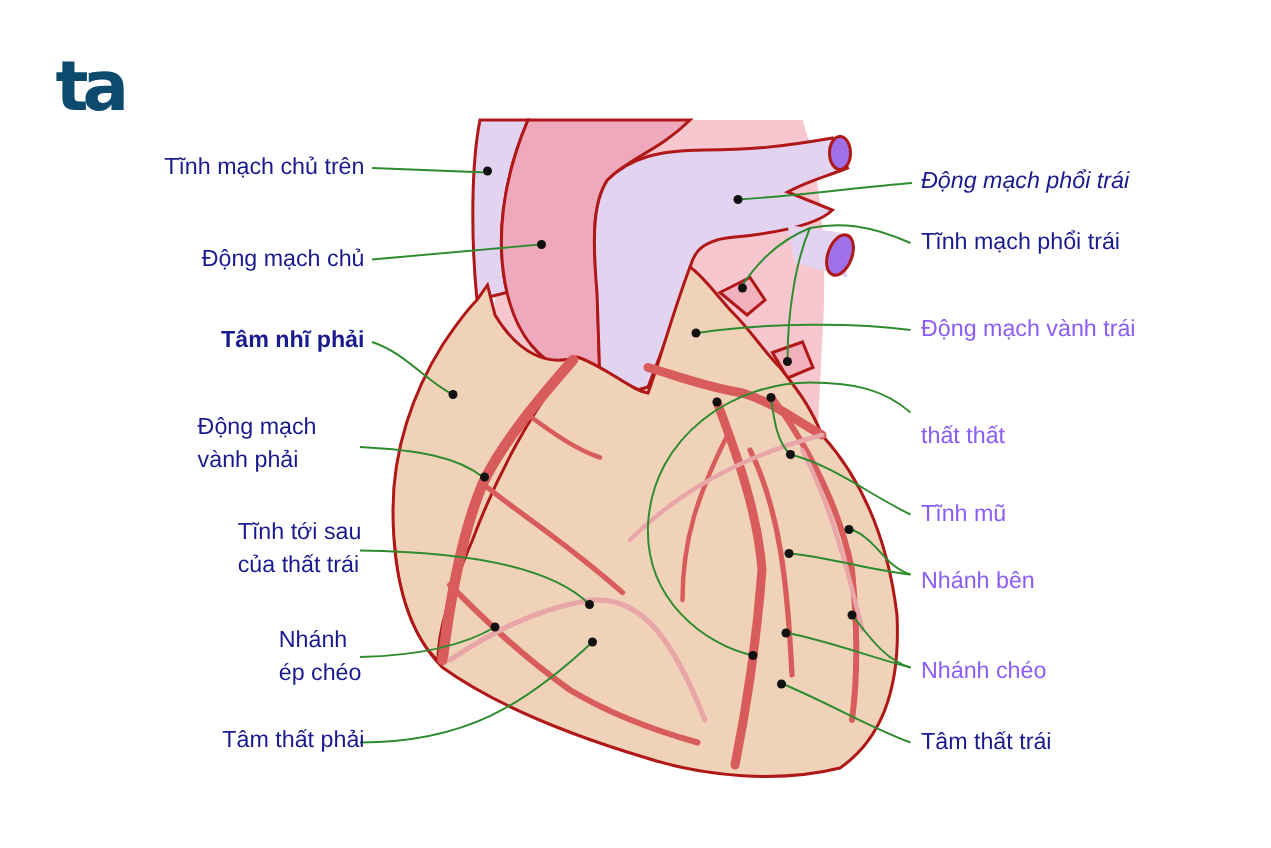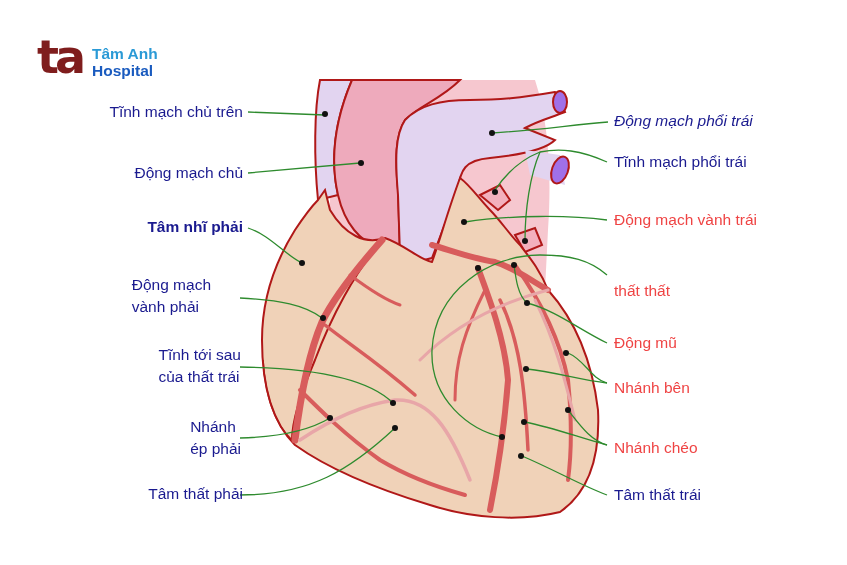--- a/index.html
+++ b/index.html
@@ -1,36 +1,32 @@
 <!DOCTYPE html>
 <html><head>
 <meta charset="utf-8">
 <style>
   html, body { margin: 0; padding: 0; background: #ffffff; }
   body { width: 847px; height: 565px; position: relative; overflow: hidden; font-family: "Liberation Sans", "DejaVu Sans", sans-serif; }
   .logo { position: absolute; left: 37px; top: 38px; width: 135px; height: 48px; }
-  .logo-ta { position: absolute; left: 0; top: -4px; font-family: "DejaVu Sans", sans-serif; font-weight: bold; font-size: 46px; letter-spacing: -4px; color: #7f1d1d; line-height: 46px; }
+  .logo-ta { position: absolute; left: 0; top: -4px; font-family: "DejaVu Sans", sans-serif; font-weight: bold; font-size: 46px; letter-spacing: -4px; color: #0c4a6e; line-height: 46px; }
   .logo-name { position: absolute; left: 55px; top: 7px; font-weight: bold; font-size: 15.5px; line-height: 17px; color: #1a5bbf; }
   .logo-name span { display: block; }
   .logo-name .l1 { color: #2a9ad6; }
   .diagram { position: absolute; left: 0; top: 0; width: 847px; height: 565px; }
   .lbl { position: absolute; font-size: 15.5px; line-height: 22px; white-space: nowrap; }
   .lbl.left { text-align: left; }
   .lbl.blue { color: #1a1a8f; }
-  .lbl.red { color: #ef4444; }
+  .lbl.red { color: #8b5cf6; }
 </style>
 </head>
 <body>
 
 <div class="logo">
   <div class="logo-ta">ta</div>
-  <div class="logo-name">
-    <span class="l1">Tâm Anh</span>
-    <span class="l2">Hospital</span>
-  </div>
 </div>
 
 <svg class="diagram" viewBox="0 0 847 565" xmlns="http://www.w3.org/2000/svg">
 
   <g>
 
     <path d="M330,80 L535,80 C548,120 552,170 548,230 L545,290 L400,270 L330,250 Z" fill="#f6c7cf" stroke="none"></path>
 
     <path d="M320,80 L352,80 C335,120 330,160 338,195 L318,200 C314,160 314,110 320,80 Z" fill="#e2d4f0" stroke="#b01818" stroke-width="2"></path>
 
@@ -111,23 +107,23 @@
     <circle cx="502" cy="437" r="3"></circle>
       <circle cx="521" cy="456" r="3"></circle>
   </g>
 </svg>
 
 <div class="lbl left blue" style="right:604px; top:101px;"><span>Tĩnh mạch chủ trên</span></div>
 <div class="lbl left blue" style="right:604px; top:162px;"><span>Động mạch chủ</span></div>
 <div class="lbl left blue" style="right:604px; top:216px;font-weight:bold;"><span>Tâm nhĩ phải</span></div>
 <div class="lbl left blue" style="right:636px; top:274px;"><span>Động mạch</span><br><span>vành phải</span></div>
 <div class="lbl left blue" style="right:606px; top:344px;"><span>Tĩnh tới sau</span><br><span>của thất trái</span></div>
-<div class="lbl left blue" style="right:606px; top:416px;"><span>Nhánh</span><br><span>ép phải</span></div>
+<div class="lbl left blue" style="right:606px; top:416px;"><span>Nhánh</span><br><span>ép chéo</span></div>
 <div class="lbl left blue" style="right:604px; top:483px;"><span>Tâm thất phải</span></div>
 
 <div class="lbl blue" style="left:614px; top:110px;font-style:italic;"><span>Động mạch phổi trái</span></div>
 <div class="lbl blue" style="left:614px; top:151px;"><span>Tĩnh mạch phổi trái</span></div>
 <div class="lbl red" style="left:614px; top:209px;"><span>Động mạch vành trái</span></div>
 <div class="lbl red" style="left:614px; top:258px;"><br><span>thất thất</span></div>
-<div class="lbl red" style="left:614px; top:332px;"><span>Động mũ</span></div>
+<div class="lbl red" style="left:614px; top:332px;"><span>Tĩnh mũ</span></div>
 <div class="lbl red" style="left:614px; top:377px;"><span>Nhánh bên</span></div>
 <div class="lbl red" style="left:614px; top:437px;"><span>Nhánh chéo</span></div>
 <div class="lbl blue" style="left:614px; top:484px;"><span>Tâm thất trái</span></div>
 
 </body></html>

